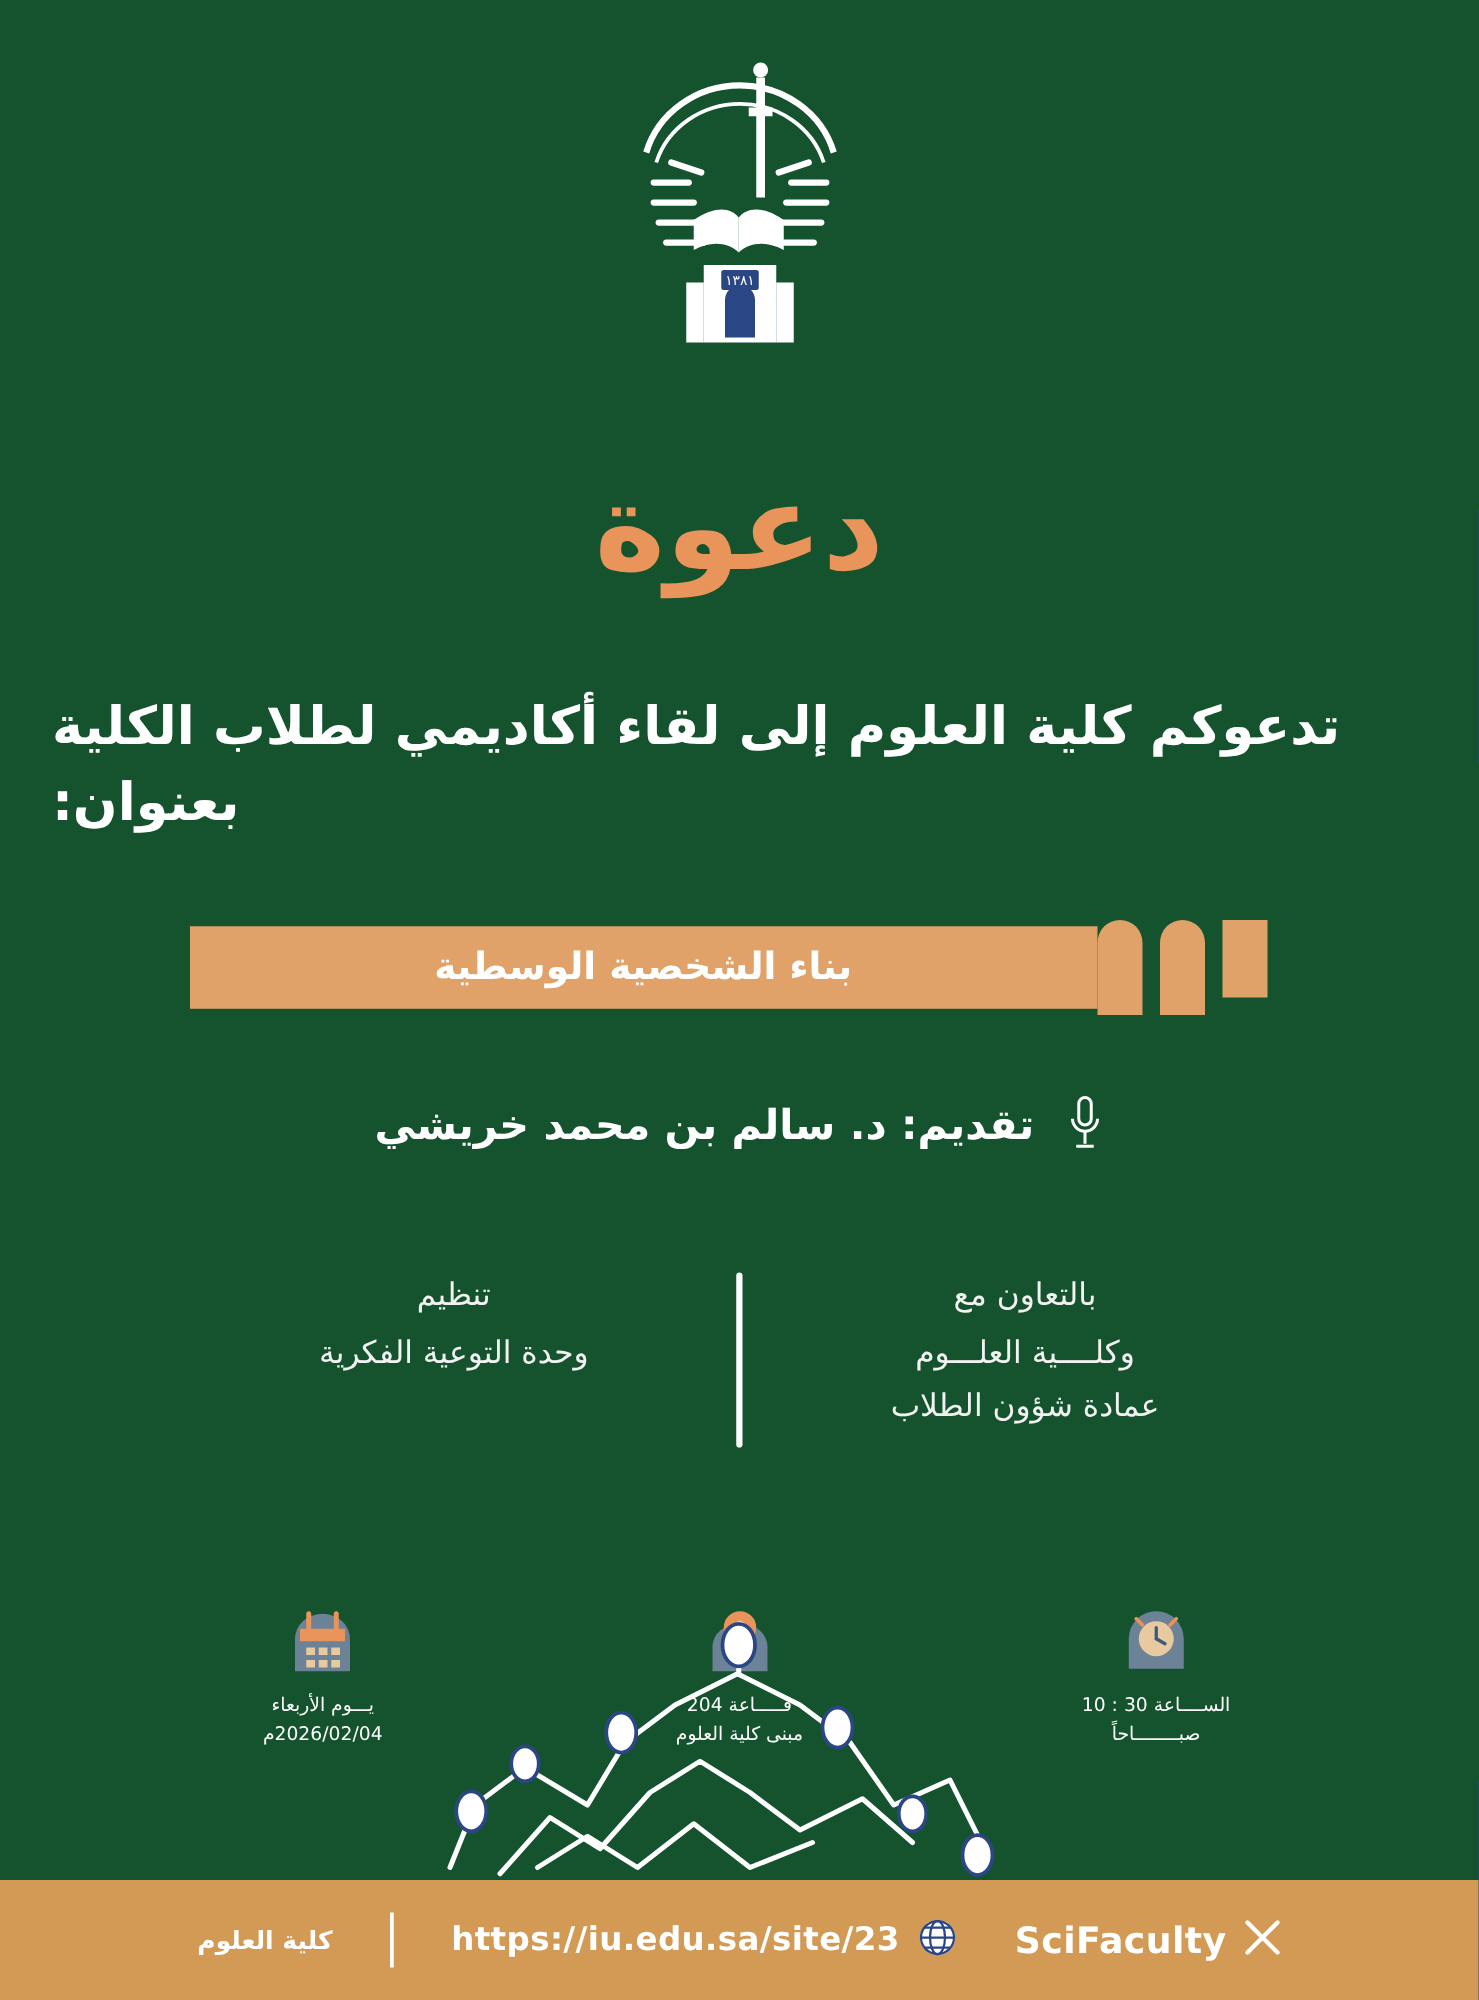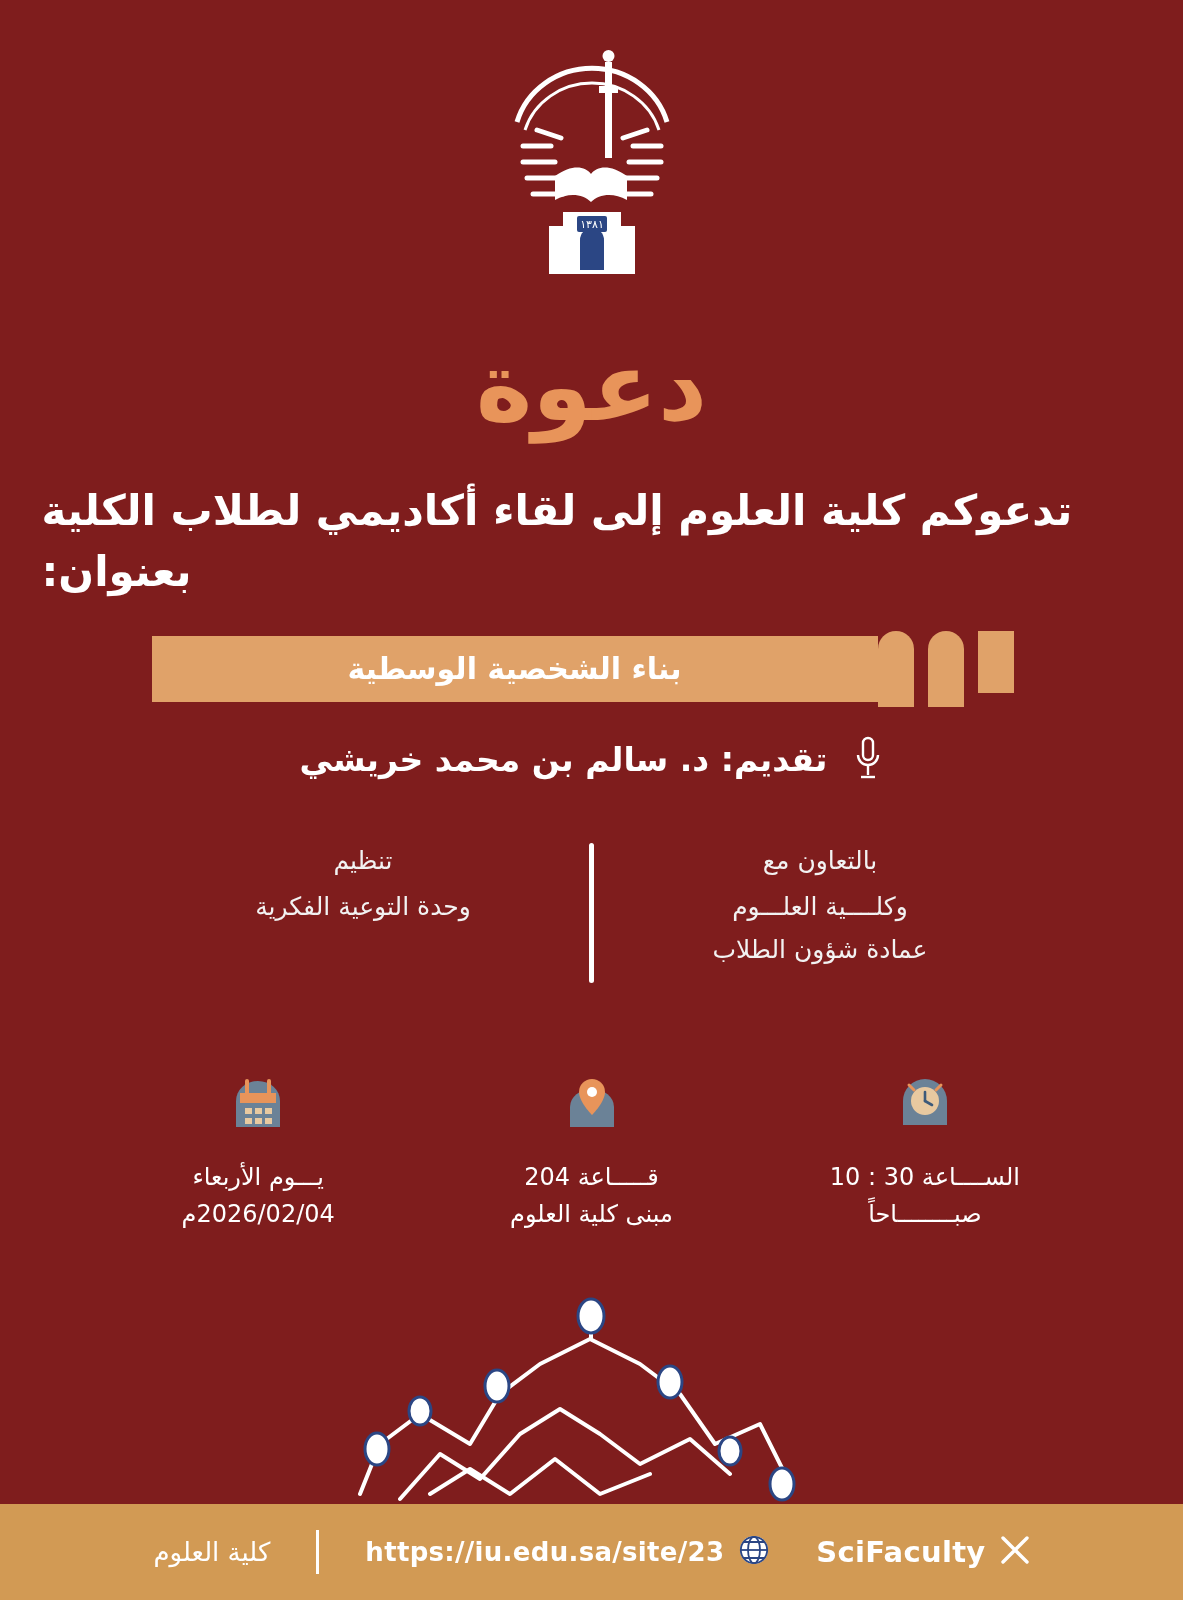--- a/index.html
+++ b/index.html
@@ -7,25 +7,26 @@
     width: 1183px;
     height: 1600px;
     background: #2c4a85;
     font-family: "DejaVu Sans", "Liberation Sans", sans-serif;
     overflow: hidden;
   }
   .poster {
     position: relative;
     width: 1183px;
     height: 1600px;
-    background: #7f1d1d;
+    background: #14532d;
     color: #ffffff;
     display: flex;
     flex-direction: column;
     align-items: center;
+    gap: 35px;
   }
 
   
   .logo-wrap {
     margin-top: 26px;
     width: 230px;
     height: 255px;
     display: flex;
     align-items: center;
     justify-content: center;
@@ -152,23 +153,23 @@
   .info-item {
     width: 300px;
     display: flex;
     flex-direction: column;
     align-items: center;
     direction: rtl;
   }
   .info-icon { height: 60px; display: flex; align-items: center; justify-content: center; }
   .info-icon svg { height: 56px; }
   .info-lines {
-    margin-top: 26px;
+    margin-top: 10px;
     text-align: center;
-    font-size: 24px;
+    font-size: 15px;
     line-height: 1.55;
     color: #ffffff;
   }
 
   
   .deco {
     position: absolute;
     bottom: 96px;
     left: 0;
     width: 1183px;
@@ -190,21 +191,21 @@
     align-items: center;
     justify-content: center;
     gap: 46px;
   }
   .foot-seg { display: flex; flex-direction: row; align-items: center; gap: 14px; }
   .foot-seg .txt { font-size: 29px; font-weight: bold; color: #ffffff; letter-spacing: 0.3px; }
   .foot-seg .txt.url { font-size: 26px; }
   .foot-divider { width: 3px; height: 44px; background: #ffffff; }
   .x-logo svg { width: 30px; height: 30px; }
   .globe svg { width: 32px; height: 32px; }
-  .footer-right-txt { font-size: 26px; font-weight: normal; color: #ffffff; direction: rtl; }
+  .footer-right-txt { font-size: 20px; font-weight: bold; color: #ffffff; direction: rtl; }
 </style>
 </head>
 <body>
 
 <div class="poster">
 
   <div class="logo-wrap">
     <svg viewBox="0 0 230 255" xmlns="http://www.w3.org/2000/svg" aria-hidden="true">
       <g fill="none" stroke="#ffffff" stroke-width="4">
 

